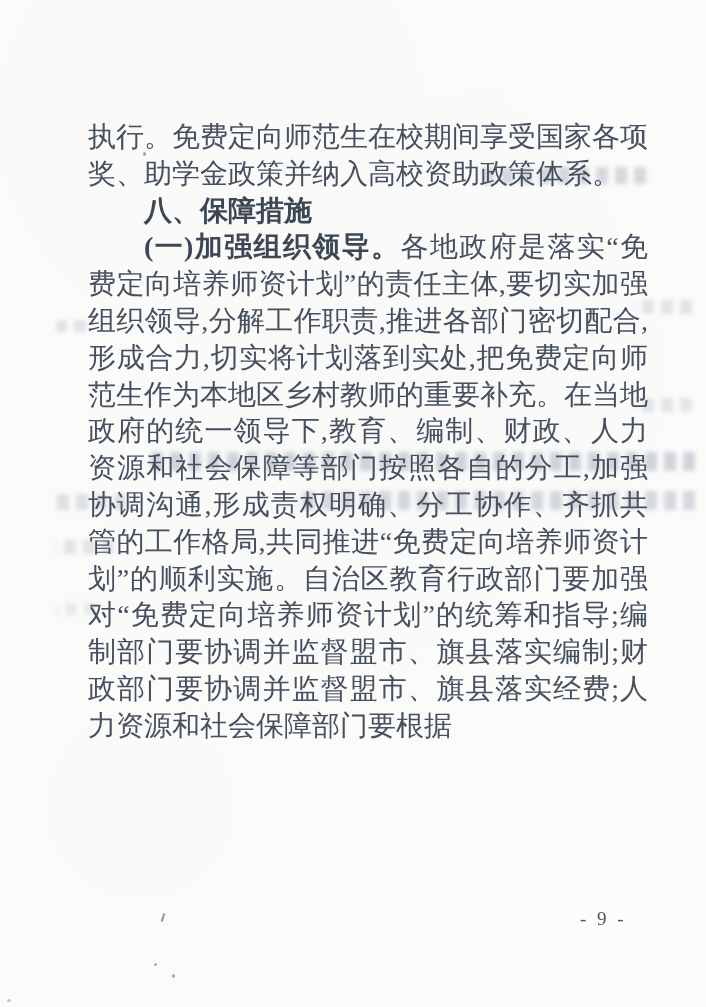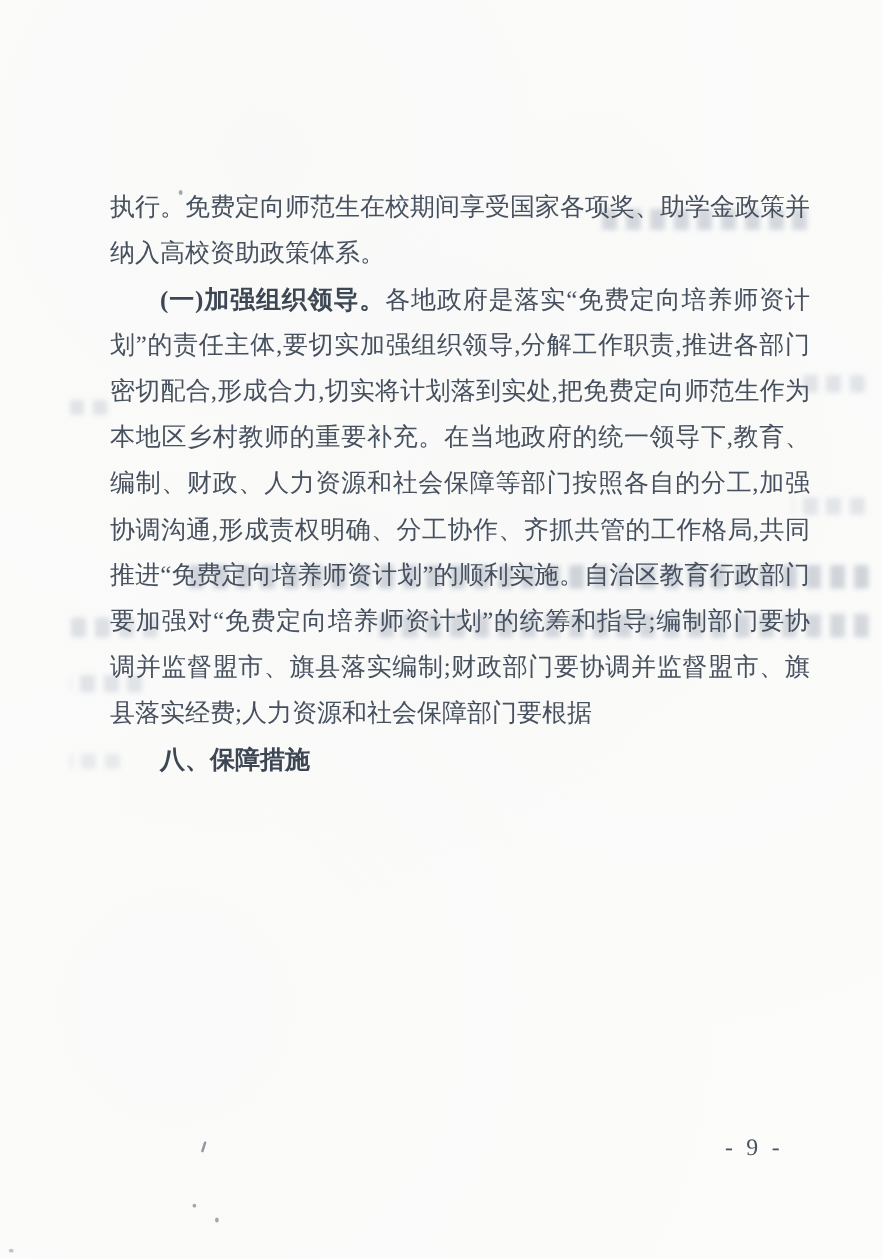--- a/index.html
+++ b/index.html
@@ -17,26 +17,25 @@
     background-image:
       radial-gradient(circle at 30% 12%, rgba(90,100,115,0.018), rgba(90,100,115,0) 60%),
       radial-gradient(circle at 75% 45%, rgba(90,100,115,0.014), rgba(90,100,115,0) 55%),
       radial-gradient(circle at 20% 80%, rgba(90,100,115,0.016), rgba(90,100,115,0) 50%);
   }
   .doc-body {
     position: absolute;
     left: 88px;
     top: 119px;
     width: 560px;
-    font-size: 20px;
+    font-size: 28px;
     line-height: 36.8px;
     color: #46505e;
     text-align: justify;
     text-justify: inter-ideograph;
-    margin-top: 29px;
   }
   .para { margin: 0; }
   .para.body, .para.heading { text-indent: 2em; }
   .para.body-continuation { text-indent: 0; }
   .para.heading { font-weight: 700; color: #3d4754; }
   .lead { font-weight: 700; color: #3d4754; }
   .page-number {
     position: absolute;
     top: 908px;
     left: 580px;
@@ -87,19 +86,19 @@
   <div class="bleed" style="top:603px; left:56px; width:40px; height:12px; opacity:.22;"></div>
 
   <div class="speck" style="top:152px; left:143px; width:3px; height:4px; opacity:.55;"></div>
   <div class="tick" style="top:913px; left:162px; opacity:.65;"></div>
   <div class="speck" style="top:963px; left:154px; width:3px; height:3px; opacity:.55;"></div>
   <div class="speck" style="top:974px; left:172px; width:3px; height:4px; opacity:.55;"></div>
   <div class="speck" style="top:999px; left:7px; width:4px; height:3px; opacity:.35;"></div>
 
   <div class="doc-body">
       <p class="para body-continuation">执行。免费定向师范生在校期间享受国家各项奖、助学金政策并纳入高校资助政策体系。</p>
+      <p class="para heading">八、保障措施</p>
       <p class="para body"><span class="lead">(一)加强组织领导。</span>各地政府是落实“免费定向培养师资计划”的责任主体,要切实加强组织领导,分解工作职责,推进各部门密切配合,形成合力,切实将计划落到实处,把免费定向师范生作为本地区乡村教师的重要补充。在当地政府的统一领导下,教育、编制、财政、人力资源和社会保障等部门按照各自的分工,加强协调沟通,形成责权明确、分工协作、齐抓共管的工作格局,共同推进“免费定向培养师资计划”的顺利实施。自治区教育行政部门要加强对“免费定向培养师资计划”的统筹和指导;编制部门要协调并监督盟市、旗县落实编制;财政部门要协调并监督盟市、旗县落实经费;人力资源和社会保障部门要根据</p>
-      <p class="para heading">八、保障措施</p>
     </div>
 
   <div class="page-number">- 9 -</div>
 
 </div>
 
 </body></html>

